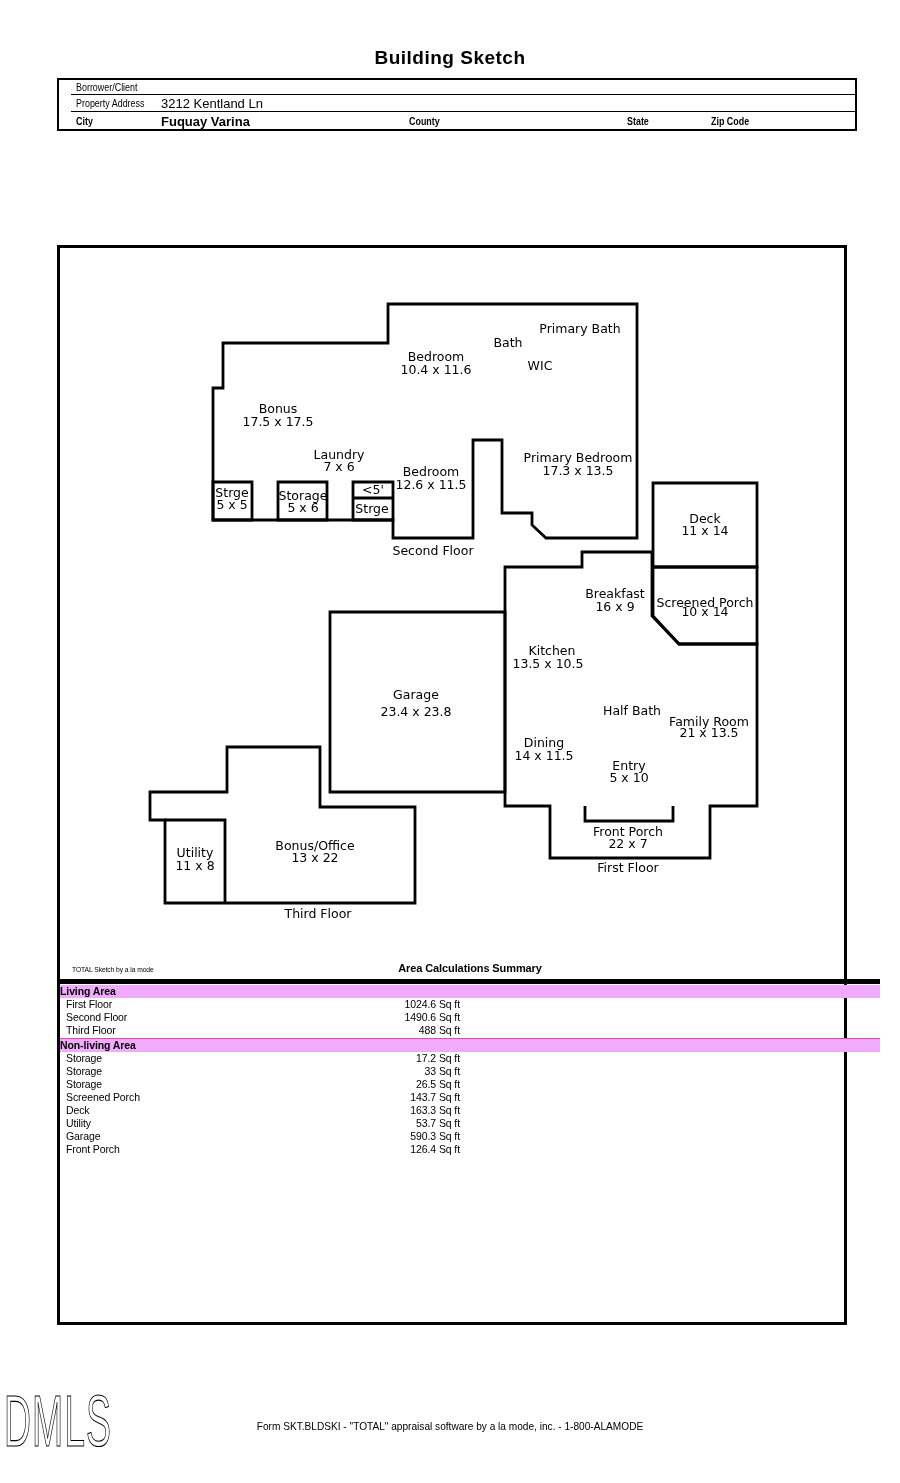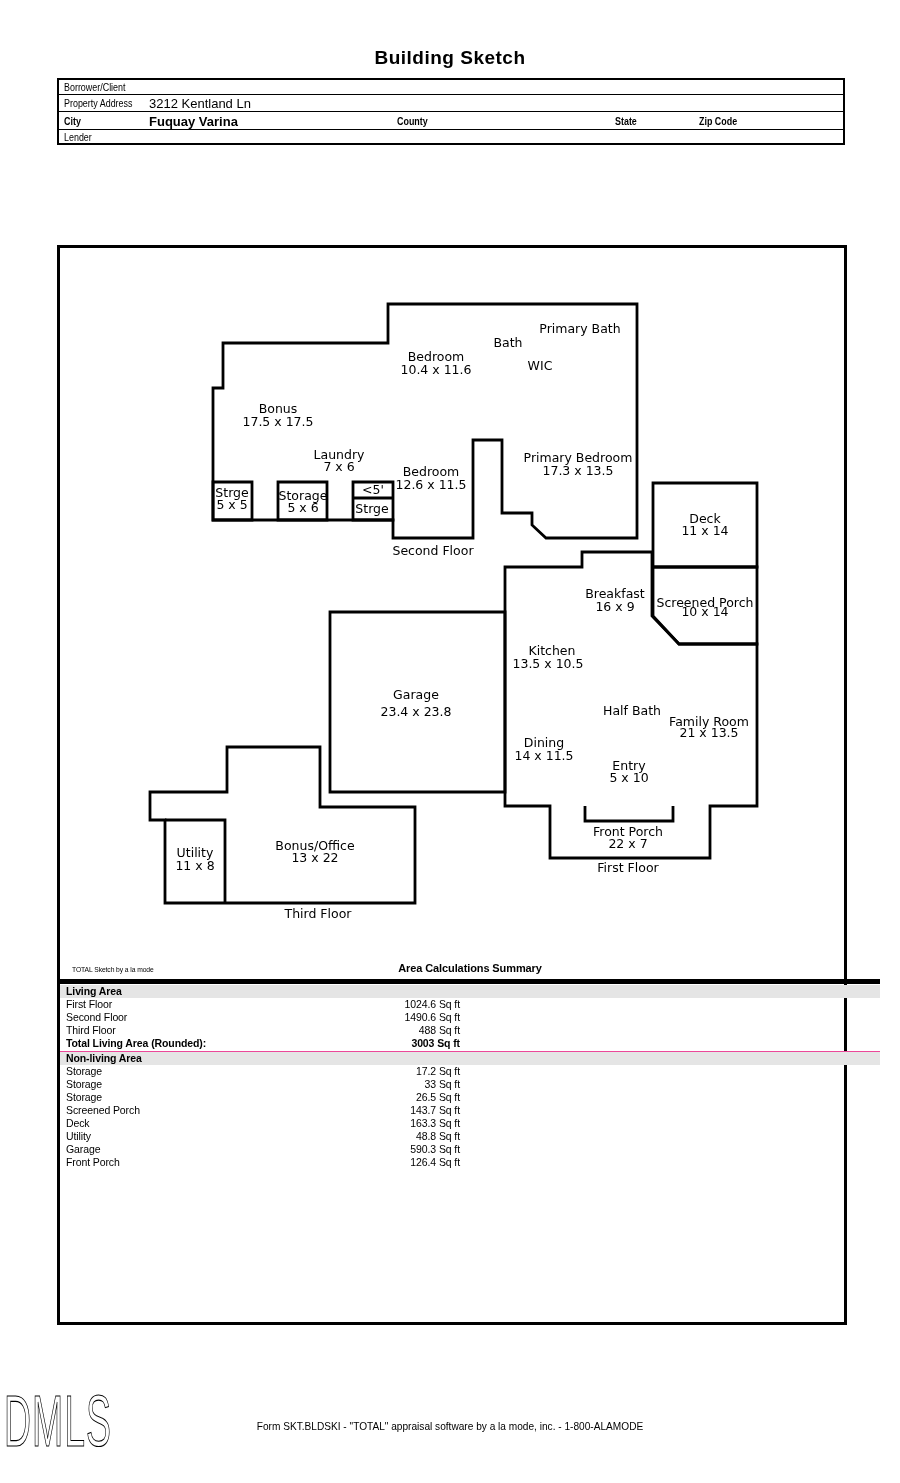--- a/index.html
+++ b/index.html
@@ -6,21 +6,21 @@
   .page {
     position:relative; width:900px; height:1483px; background:#ffffff;
     font-family:"Liberation Sans", sans-serif; color:#000; overflow:hidden;
   }
   .doc-title {
     position:absolute; top:47px; left:0; width:900px; text-align:center;
     font-size:19px; font-weight:bold; letter-spacing:.5px;
     font-family:"Liberation Sans", sans-serif;
   }
   
-  .hdr { position:absolute; left:57px; top:78px; width:784px; border:2px solid #000; background:#fff; }
+  .hdr { position:absolute; left:57px; top:78px; width:784px; border:2px solid #000; background:#fff;padding-left:12px; }
   .hrow { position:relative; }
   .hrow + .hrow { border-top:1px solid #000; }
   .r1 { height:14px; } .r2 { height:16px; } .r3 { height:17px;font-weight:bold; } .r4 { height:13px; }
   .hlbl {
     position:absolute; left:5px; top:50%; transform:translateY(-50%) scaleX(.85);
     transform-origin:0 50%; font-size:10.5px; white-space:nowrap;
   }
   .hval { position:absolute; top:50%; transform:translateY(-50%); font-size:13px; white-space:nowrap; }
   
   .sketch-box { position:absolute; left:57px; top:245px; width:784px; height:1074px; border:3px solid #000; background:#fff; }
@@ -30,21 +30,21 @@
   svg.overlay text.logo {
     fill:none; stroke:#000; stroke-width:1.1; text-anchor:start;
     font-size:72px; font-family:"Liberation Sans", sans-serif; letter-spacing:2px;
   }
   
   .summary { position:absolute; left:60px; top:958px; width:820px; font-size:10.5px; letter-spacing:-.1px; }
   .sum-head { position:relative; height:20px; }
   .sum-brand { position:absolute; left:12px; top:7px; font-size:7.5px; transform:scaleX(.9); transform-origin:0 0; white-space:nowrap; }
   .sum-title { position:absolute; left:0; top:4px; width:100%; text-align:center; font-weight:bold; font-size:11px; }
   .sum-band { height:5px; background:#000; margin-top:1px; }
-  .bar { background:#e5e5e5; font-weight:bold; height:13px; line-height:13px; padding-left:6px; margin-top:1px; }
+  .bar { background:#f0abfc; font-weight:bold; height:13px; line-height:13px; margin-top:1px; }
   .bar.nl { border-top:1px solid #ec4899; }
   .srow { position:relative; height:13px; line-height:13px; }
   .srow .lab { position:absolute; left:6px; white-space:nowrap; }
   .srow .val { position:absolute; left:247px; width:153px; text-align:right; white-space:nowrap; }
   .srow.total { font-weight:bold; }
   
   .footer-text {
     position:absolute; left:0; top:1420px; width:900px; text-align:center;
     font-size:11px; transform:scaleX(.92); transform-origin:50% 0; white-space:nowrap;
   }
@@ -64,23 +64,20 @@
       <span class="hlbl">Property Address</span>
       <span class="hval" style="left:90px">3212 Kentland Ln</span>
     </div>
     <div class="hrow r3">
       <span class="hlbl">City</span>
       <span class="hval" style="left:90px">Fuquay Varina</span>
       <span class="hlbl" style="left:338px">County</span>
       <span class="hlbl" style="left:556px">State</span>
       <span class="hlbl" style="left:640px">Zip Code</span>
     </div>
-    <div class="hrow r4">
-      <span class="hlbl">Lender</span>
-    </div>
   </div>
 
   <div class="sketch-box"></div>
 
   <div class="summary">
     <div class="sum-head">
       <span class="sum-brand">TOTAL Sketch by a la mode</span>
       <span class="sum-title">Area Calculations Summary</span>
     </div>
     <div class="sum-band"></div>
@@ -91,24 +88,20 @@
           <span class="val">1024.6 Sq ft</span>
         </div>
         <div class="srow">
           <span class="lab">Second Floor</span>
           <span class="val">1490.6 Sq ft</span>
         </div>
         <div class="srow">
           <span class="lab">Third Floor</span>
           <span class="val">488 Sq ft</span>
         </div>
-        <div class="srow total">
-          <span class="lab">Total Living Area (Rounded):</span>
-          <span class="val">3003 Sq ft</span>
-        </div>
         <div class="bar nl">Non-living Area</div>
         <div class="srow">
           <span class="lab">Storage</span>
           <span class="val">17.2 Sq ft</span>
         </div>
         <div class="srow">
           <span class="lab">Storage</span>
           <span class="val">33 Sq ft</span>
         </div>
         <div class="srow">
@@ -118,21 +111,21 @@
         <div class="srow">
           <span class="lab">Screened Porch</span>
           <span class="val">143.7 Sq ft</span>
         </div>
         <div class="srow">
           <span class="lab">Deck</span>
           <span class="val">163.3 Sq ft</span>
         </div>
         <div class="srow">
           <span class="lab">Utility</span>
-          <span class="val">48.8 Sq ft</span>
+          <span class="val">53.7 Sq ft</span>
         </div>
         <div class="srow">
           <span class="lab">Garage</span>
           <span class="val">590.3 Sq ft</span>
         </div>
         <div class="srow">
           <span class="lab">Front Porch</span>
           <span class="val">126.4 Sq ft</span>
         </div>
       </div>

